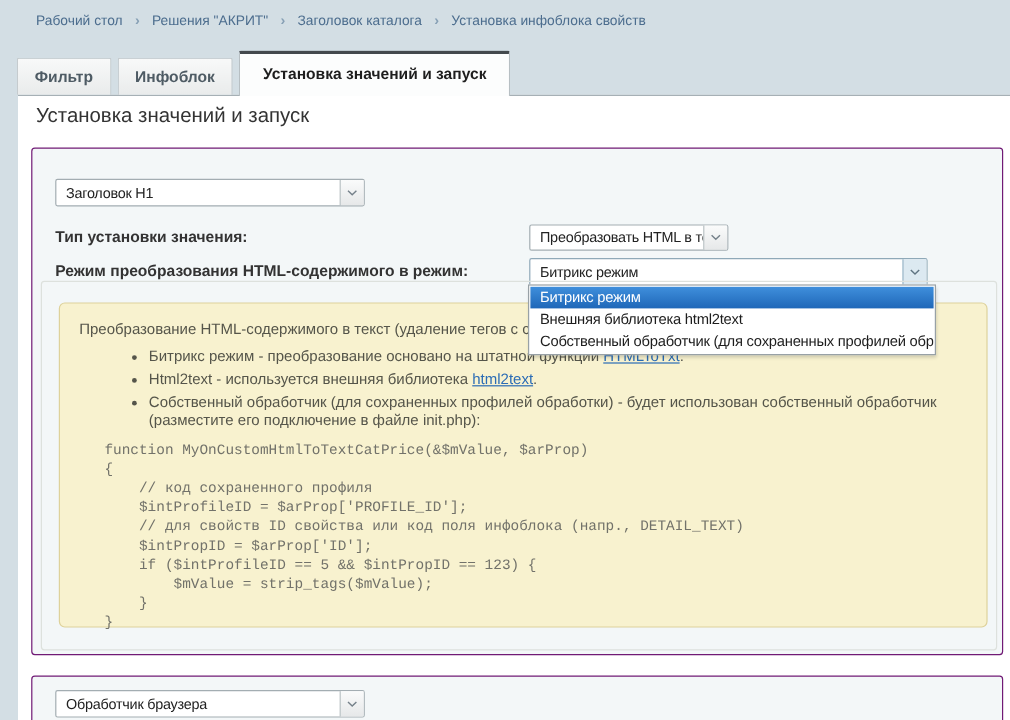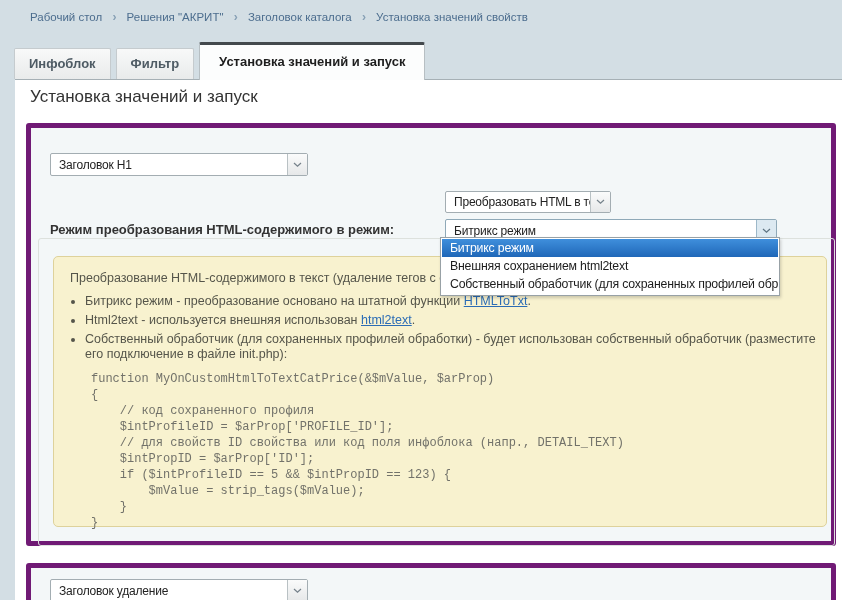--- a/index.html
+++ b/index.html
@@ -12,21 +12,21 @@
   
   .tabs{position:absolute;left:14px;top:41px;height:38px;display:flex;align-items:flex-end;z-index:3;}
   .tab{height:31px;line-height:30px;padding:0 14px;background:linear-gradient(#f8f9f9,#e9ebeb);
        border:1px solid #c5cbce;border-bottom:none;margin-right:5px;font-size:13px;font-weight:bold;
        color:#4e5b64;border-radius:2px 2px 0 0;cursor:pointer;box-sizing:border-box;white-space:nowrap;}
   .tab.active{height:38px;line-height:33px;margin-bottom:-1px;background:#fcfdfd;border-color:#b7bfc3;
        border-top:3px solid #43494d;color:#1e1e1e;padding:0 19px;}
   
   .content{position:absolute;left:15px;top:79px;right:0;bottom:0;background:#fff;border-top:1px solid #a6b0b5;}
   .title{position:absolute;left:15px;top:7px;margin:0;font-size:17px;font-weight:normal;color:#333;}
-  .panel{position:absolute;left:11px;width:810px;background:#f3f7f8;border:5px solid #701a75;
+  .panel{position:absolute;left:11px;width:810px;background:#f3f7f8;border:1px solid #701a75;
          border-radius:3px;box-sizing:border-box;}
   .panel1{top:43px;height:423px;}
   .panel2{top:483px;height:90px;}
   
   .sel{position:absolute;box-sizing:border-box;background:#fff;border:1px solid #a3adb2;border-radius:2px;
        font-size:12px;letter-spacing:-0.2px;color:#222;display:flex;align-items:center;cursor:pointer;}
   .sel .txt{flex:1;padding-left:8px;white-space:nowrap;overflow:hidden;}
   .sel .arr{width:19px;align-self:stretch;border-left:1px solid #b9c1c4;
        background:linear-gradient(#fafbfb,#e6e8e9);display:flex;align-items:center;justify-content:center;}
   .selA{left:19px;top:25px;width:258px;height:23px;}
@@ -36,21 +36,21 @@
   .selD{left:19px;top:11px;width:258px;height:23px;}
   .lbl{position:absolute;left:19px;font-size:13px;font-weight:bold;color:#333;white-space:nowrap;}
   .lbl1{top:66px;}
   .lbl2{top:94px;}
   
   .subpanel{position:absolute;left:7px;top:110px;width:795px;height:306px;border:1px solid #dde1dd;border-radius:3px;}
   .note{position:absolute;left:22px;top:128px;width:774px;height:271px;background:#f8f2cf;
         border:1px solid #ded29b;border-radius:5px;box-sizing:border-box;color:#55554a;font-size:12.5px;}
   .note .intro{margin:14px 16px 0;white-space:nowrap;overflow:hidden;}
   .note ul{margin:9px 0 0;padding-left:31px;}
-  .note li{margin-bottom:4px;line-height:15px;}
+  .note li{margin-bottom:4px;line-height:15px;margin-left:43px;}
   .note a{color:#2b6cb5;text-decoration:underline;cursor:pointer;}
   .note pre{margin:9px 0 0 37px;font-family:"Liberation Mono",monospace;font-size:12px;
         line-height:16px;color:#72726a;}
   
   .droplist{position:absolute;left:440px;top:237px;width:340px;background:#fff;border:1px solid #98a1a6;
         z-index:10;box-shadow:1px 2px 3px rgba(0,0,0,.18);box-sizing:border-box;padding:1px 1px 2px;}
   .opt{font-size:12.3px;letter-spacing:-0.2px;padding:2px 8px;line-height:14px;color:#1d1d1d;
         cursor:pointer;white-space:nowrap;overflow:hidden;}
   .opt.selected{background:linear-gradient(#3f8fdc,#1f67b8);color:#fff;}
 </style>
@@ -59,43 +59,44 @@
 
 <div class="screen">
 
   <div class="breadcrumb">
     <a class="crumb">Рабочий стол</a>
     <span class="crumb-sep">›</span>
     <a class="crumb">Решения "АКРИТ"</a>
     <span class="crumb-sep">›</span>
     <a class="crumb">Заголовок каталога</a>
     <span class="crumb-sep">›</span>
-    <a class="crumb">Установка значений свойств</a>
+    <a class="crumb">Установка инфоблока свойств</a>
   </div>
 
   <div class="tabs">
+    <div class="tab">Фильтр</div>
     <div class="tab">Инфоблок</div>
-    <div class="tab">Фильтр</div>
     <div class="tab active">Установка значений и запуск</div>
   </div>
 
   <div class="content">
     <h1 class="title">Установка значений и запуск</h1>
 
     <div class="panel panel1">
 
       <div class="sel selA">
         <span class="txt">Заголовок H1</span>
         <span class="arr">
           <svg width="9" height="6" viewBox="0 0 9 6">
               <path d="M1 1l3.5 3.3L8 1" stroke="#75818a" stroke-width="1.2" fill="none"></path>
             </svg>
         </span>
       </div>
 
+      <div class="lbl lbl1">Тип установки значения:</div>
       <div class="sel selB">
         <span class="txt">Преобразовать HTML в текст</span>
         <span class="arr">
           <svg width="9" height="6" viewBox="0 0 9 6">
               <path d="M1 1l3.5 3.3L8 1" stroke="#75818a" stroke-width="1.2" fill="none"></path>
             </svg>
         </span>
       </div>
 
       <div class="lbl lbl2">Режим преобразования HTML-содержимого в режим:</div>
@@ -110,50 +111,50 @@
 
       <div class="subpanel"></div>
 
       <div class="note">
         <div class="intro">Преобразование HTML-содержимого в текст (удаление тегов с сохранением</div>
         <ul>
           <li>
             <span>Битрикс режим - преобразование основано на штатной функции </span><a>HTMLToTxt</a><span>.</span>
           </li>
           <li>
-            <span>Html2text - используется внешняя использован </span><a>html2text</a><span>.</span>
+            <span>Html2text - используется внешняя библиотека </span><a>html2text</a><span>.</span>
           </li>
           <li>
             <span>Собственный обработчик (для сохраненных профилей обработки) - будет использован собственный обработчик (разместите его подключение в файле init.php):</span>
           </li>
         </ul>
         <pre>function MyOnCustomHtmlToTextCatPrice(&amp;$mValue, $arProp)
 {
     // код сохраненного профиля
     $intProfileID = $arProp['PROFILE_ID'];
     // для свойств ID свойства или код поля инфоблока (напр., DETAIL_TEXT)
     $intPropID = $arProp['ID'];
     if ($intProfileID == 5 &amp;&amp; $intPropID == 123) {
         $mValue = strip_tags($mValue);
     }
 }</pre>
       </div>
     </div>
 
     <div class="panel panel2">
       <div class="sel selD">
-        <span class="txt">Заголовок удаление</span>
+        <span class="txt">Обработчик браузера</span>
         <span class="arr">
           <svg width="9" height="6" viewBox="0 0 9 6">
               <path d="M1 1l3.5 3.3L8 1" stroke="#75818a" stroke-width="1.2" fill="none"></path>
             </svg>
         </span>
       </div>
     </div>
   </div>
 
   <div class="droplist">
     <div class="opt selected">Битрикс режим</div>
-    <div class="opt">Внешняя сохранением html2text</div>
+    <div class="opt">Внешняя библиотека html2text</div>
     <div class="opt">Собственный обработчик (для сохраненных профилей обработки)</div>
   </div>
 
 </div>
 
 </body></html>

